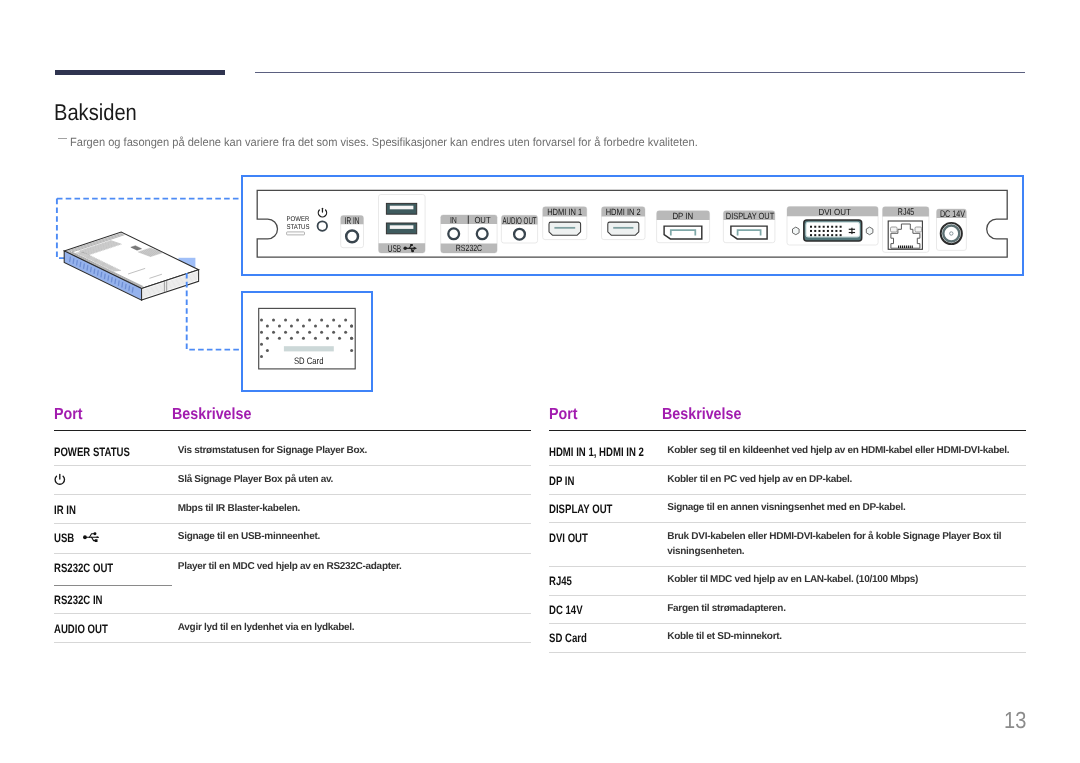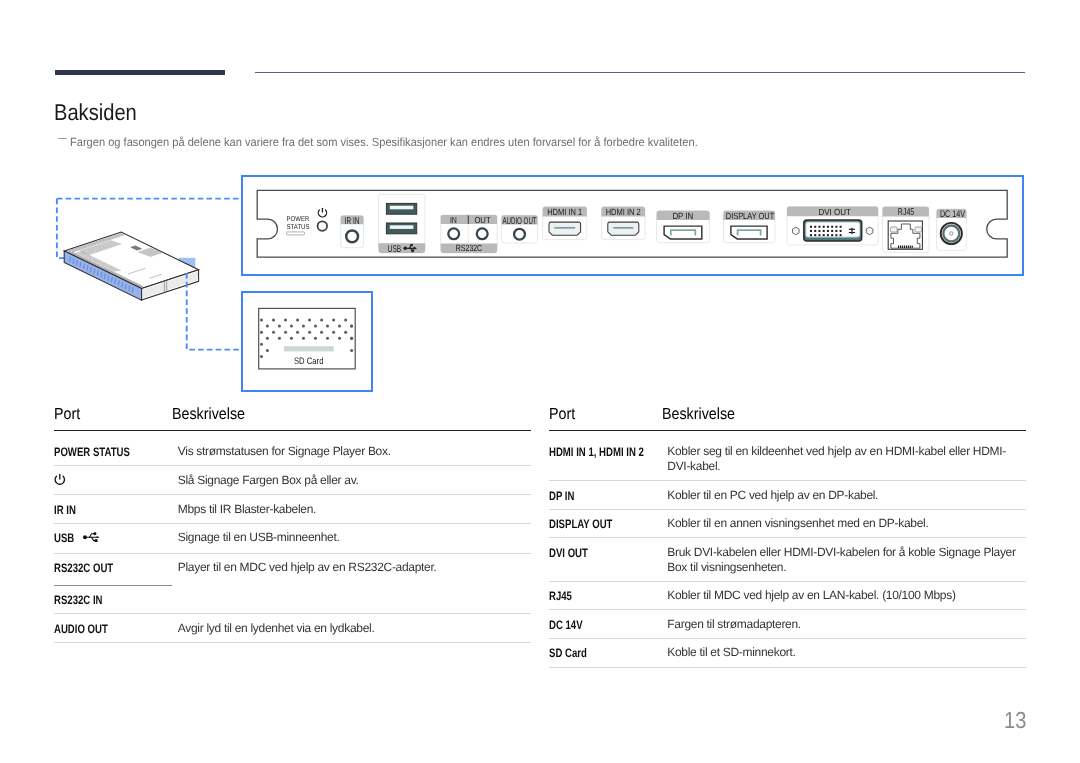--- a/index.html
+++ b/index.html
@@ -22,36 +22,36 @@
   .box-panel{left:241.2px;top:175.0px;width:783px;height:100.5px;}
   .box-sd{left:240.9px;top:290.9px;width:132.2px;height:101.2px;}
 
   .pn{position:absolute;left:1004px;top:711.5px;font-size:23.3px;color:#8c8c8c;line-height:17px;
       transform:scaleX(0.86);transform-origin:0 0;font-weight:400;}
 
   .tbl{position:absolute;}
   .tbl-left{left:54.4px;top:403.5px;width:476.5px;}
   .tbl-right{left:549px;top:403.5px;width:476.5px;}
   table{border-collapse:collapse;width:100%;table-layout:fixed;}
-  th{font-weight:400;font-size:16.1px;color:#000000;text-align:left;padding:0 0 8.5px 0;vertical-align:bottom;
+  th{font-weight:700;font-size:16.1px;color:#a21caf;text-align:left;padding:0 0 8.5px 0;vertical-align:bottom;
      height:18px;line-height:16px;}
   th span{display:inline-block;transform:scaleX(0.887);transform-origin:0 50%;}
   thead tr{border-bottom:1.7px solid #1f1f1f;}
   td{vertical-align:top;padding:6.35px 0 6.35px 0;border-top:1px solid #d7d7d7;}
   tbody tr:first-child td{border-top:none;padding-top:13px;}
   tbody tr:last-child td{border-bottom:1px solid #d7d7d7;}
   tr.split-row td{padding-bottom:9.6px;margin-left:48px;}
   tr.split-row td.port-cell{border-bottom:1px solid #8a8a8a;}
   tr.split-row + tr td{border-top:none;margin-left:21px;}
   .col-port{width:117.6px;}
   .tbl-right .col-port{width:112.5px;}
   .port-cell{font-weight:bold;color:#111;line-height:14.9px;font-size:11px;}
   .port-cell span.pl{display:inline-block;font-size:12.3px;line-height:0;height:14.9px;vertical-align:top;
      transform:scale(0.78,1);transform-origin:0 0;white-space:nowrap;overflow:visible;position:relative;top:8.0px;}
-  .desc-cell{font-size:12px;color:#343434;line-height:14.9px;letter-spacing:-0.30px;padding-left:5.8px;}
+  .desc-cell{font-size:10px;color:#343434;line-height:14.9px;letter-spacing:-0.30px;padding-left:5.8px;font-weight:bold;}
   .ic{display:inline-block;vertical-align:-2px;}
   svg{display:block;overflow:visible;}
 </style>
 </head>
 <body>
 
 <div class="page">
 <div class="rule-thick"></div>
 <div class="rule-thin"></div>
 <h1 class="page-title">Baksiden</h1>
@@ -424,21 +424,21 @@
         <tbody>
   <tr>
             <td class="port-cell"><span class="pl">POWER STATUS</span></td>
             <td class="desc-cell"><span>Vis strømstatusen for Signage Player Box.</span></td>
           </tr>
   <tr>
             <td class="port-cell"><span class="ic" style="vertical-align:-3.9px;margin-left:-1.2px;"><svg width="13.6" height="14.5" viewBox="0 0 22 23" fill="none" stroke="#151515" stroke-width="2.15" stroke-linecap="round">
                   <path d="M 11 2.2 L 11 9.6"></path>
                   <path d="M 16.3 4.9 A 7.6 7.6 0 1 1 5.7 4.9"></path>
                 </svg></span></td>
-            <td class="desc-cell"><span>Slå Signage Fargen Box på eller av.</span></td>
+            <td class="desc-cell"><span>Slå Signage Player Box på uten av.</span></td>
           </tr>
   <tr>
             <td class="port-cell"><span class="pl">IR IN</span></td>
             <td class="desc-cell"><span>Mbps til IR Blaster-kabelen.</span></td>
           </tr>
   <tr>
             <td class="port-cell"><span class="pl">USB</span><span class="ic" style="margin-left:2.6px;vertical-align:-1.2px;"><svg width="17.5" height="12.4" viewBox="0 0 17 12">
                   <g fill="#111" stroke="#111" stroke-width="1.05" stroke-linecap="round" stroke-linejoin="round">
                     <circle cx="1.9" cy="7.0" r="1.85" stroke="none"></circle>
                     <line x1="1.9" y1="7.0" x2="15.0" y2="7.0"></line>
@@ -482,21 +482,21 @@
   <tr>
             <td class="port-cell"><span class="pl">HDMI IN 1, HDMI IN 2</span></td>
             <td class="desc-cell"><span>Kobler seg til en kildeenhet ved hjelp av en HDMI-kabel eller HDMI-DVI-kabel.</span></td>
           </tr>
   <tr>
             <td class="port-cell"><span class="pl">DP IN</span></td>
             <td class="desc-cell"><span>Kobler til en PC ved hjelp av en DP-kabel.</span></td>
           </tr>
   <tr>
             <td class="port-cell"><span class="pl">DISPLAY OUT</span></td>
-            <td class="desc-cell"><span>Kobler til en annen visningsenhet med en DP-kabel.</span></td>
+            <td class="desc-cell"><span>Signage til en annen visningsenhet med en DP-kabel.</span></td>
           </tr>
   <tr>
             <td class="port-cell"><span class="pl">DVI OUT</span></td>
             <td class="desc-cell"><span>Bruk DVI-kabelen eller HDMI-DVI-kabelen for å koble Signage Player Box til visningsenheten.</span></td>
           </tr>
   <tr>
             <td class="port-cell"><span class="pl">RJ45</span></td>
             <td class="desc-cell"><span>Kobler til MDC ved hjelp av en LAN-kabel. (10/100 Mbps)</span></td>
           </tr>
   <tr>

